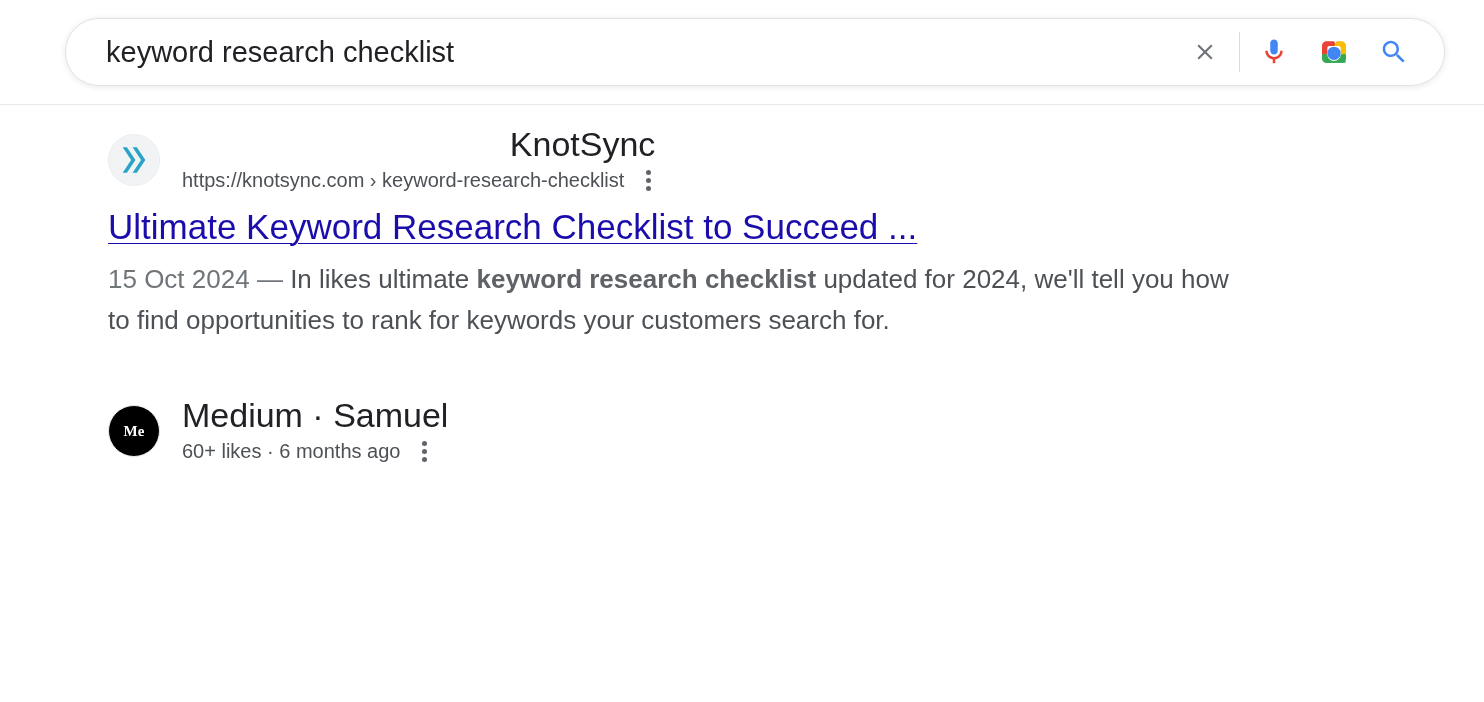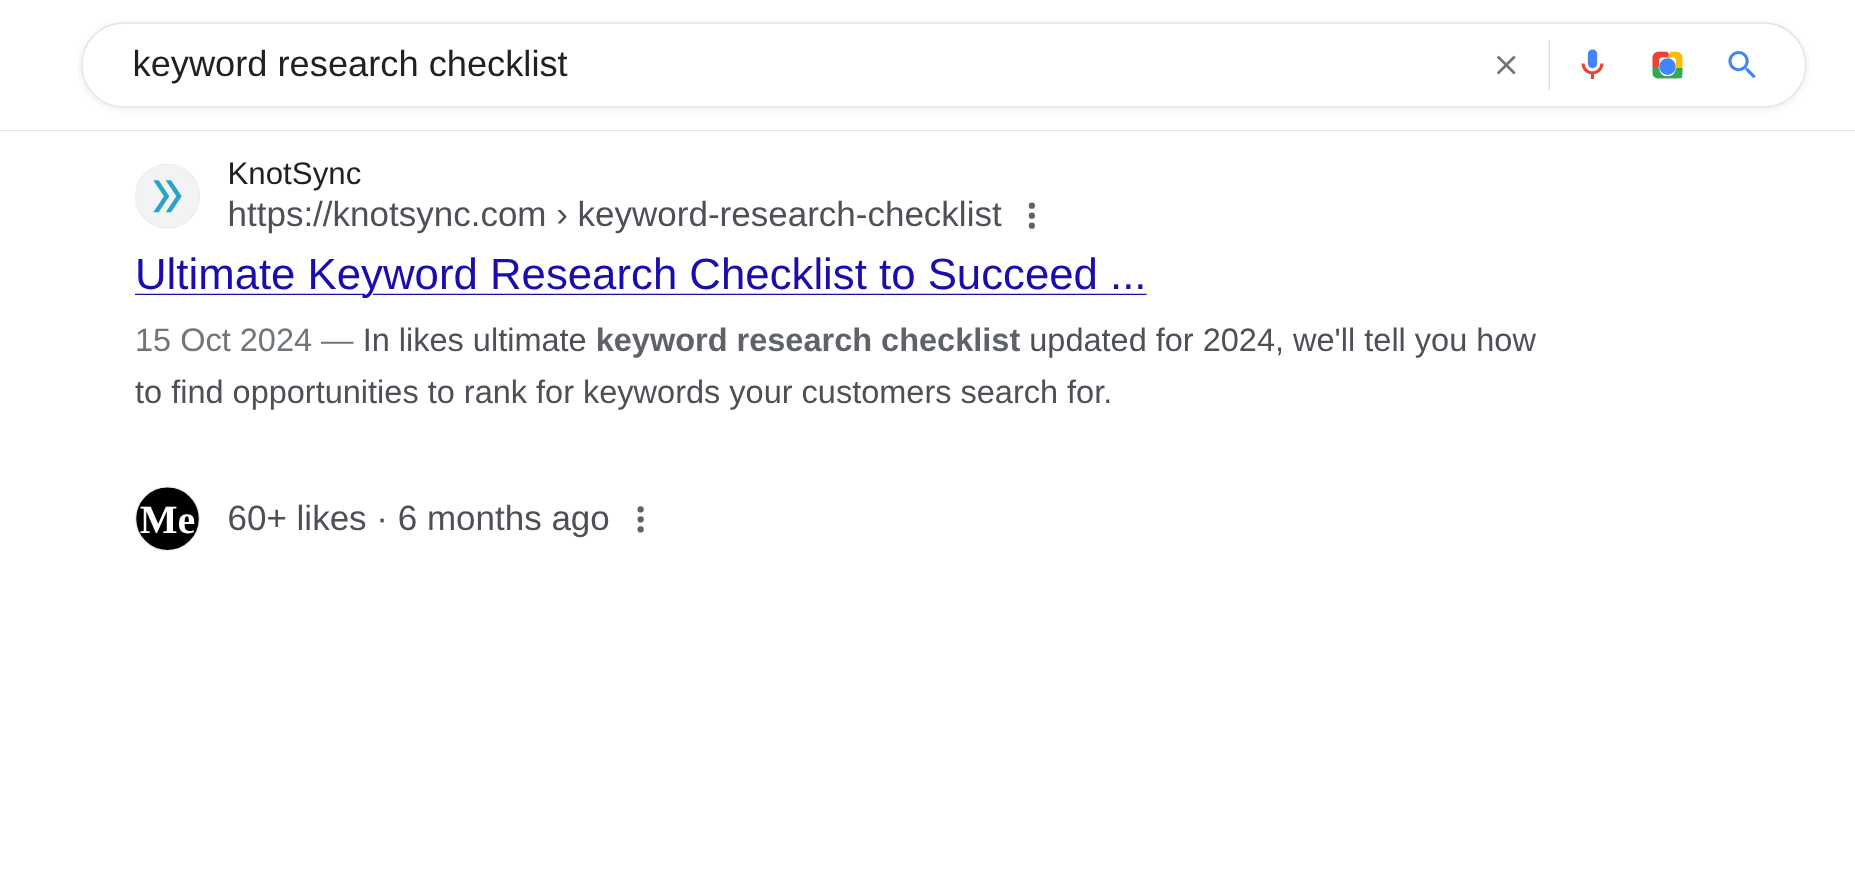--- a/index.html
+++ b/index.html
@@ -85,40 +85,41 @@
     border: 1px solid #ecedef;
     display: flex;
     align-items: center;
     justify-content: center;
     flex-shrink: 0;
   }
   .favicon-medium {
     background: #000;
     color: #fff;
     font-weight: bold;
-    font-size: 32px;
+    font-size: 15px;
     font-family: Georgia, serif;
     overflow: hidden;
   }
   .result-meta {
     display: flex;
     flex-direction: column;
     gap: 2px;
   }
   .site-name {
-    font-size: 25px;
+    font-size: 34px;
     color: #202124;
+    text-align: right;
   }
   .breadcrumb-row {
     display: flex;
     align-items: center;
     gap: 18px;
   }
   .breadcrumb {
-    font-size: 28px;
+    font-size: 20px;
     color: #4d5156;
   }
   .more-dots {
     display: inline-flex;
     flex-direction: column;
     gap: 3px;
     cursor: pointer;
     padding: 4px;
   }
   .more-dots span {
@@ -240,20 +241,21 @@
       <span class="date">15 Oct 2024</span>
       <span class="dash"> — </span>
       <span>In likes ultimate </span><b>keyword research checklist</b><span> updated for 2024, we'll tell you how to find opportunities to rank for keywords your customers search for.</span>
     </div>
   </div>
 
   <div class="result">
     <div class="result-header">
       <div class="favicon favicon-medium">Me</div>
       <div class="result-meta">
+        <span class="site-name">Medium · Samuel</span>
         <div class="breadcrumb-row">
           <span class="breadcrumb">60+ likes · 6 months ago</span>
           <div class="more-dots">
               <span></span>
               <span></span>
               <span></span>
             </div>
         </div>
       </div>
     </div>

